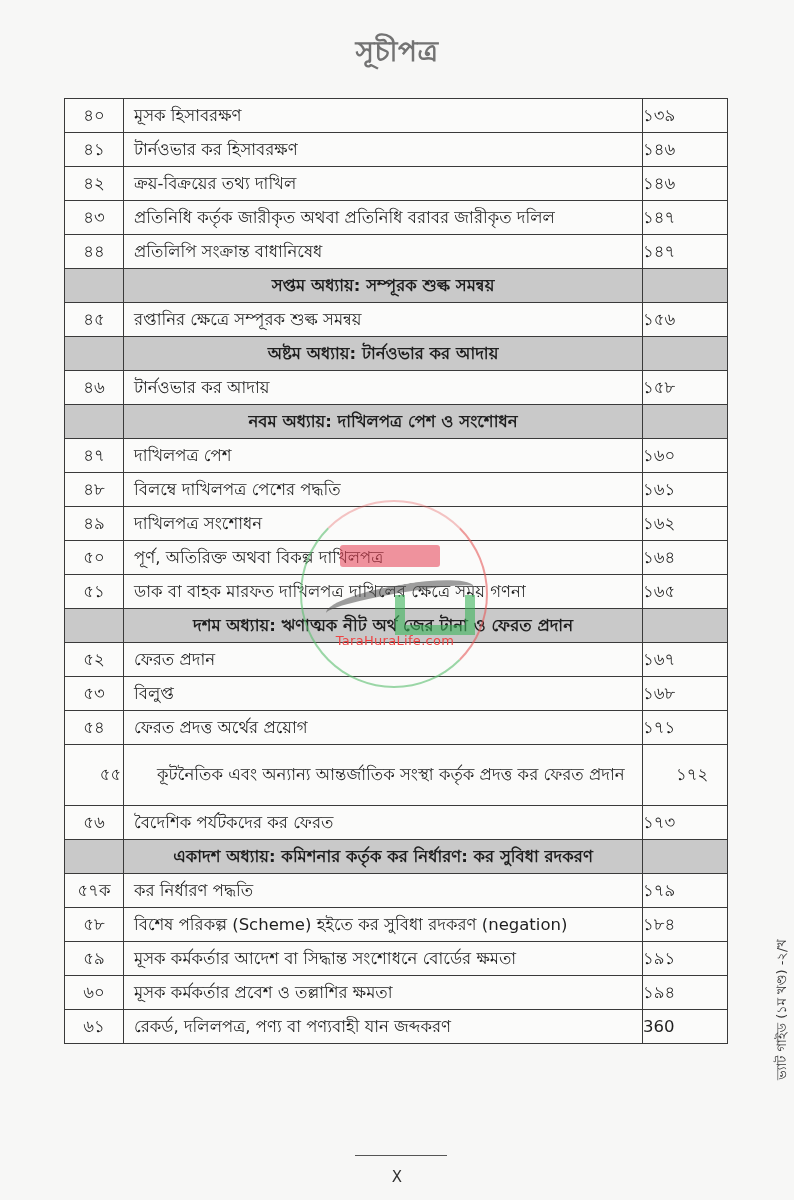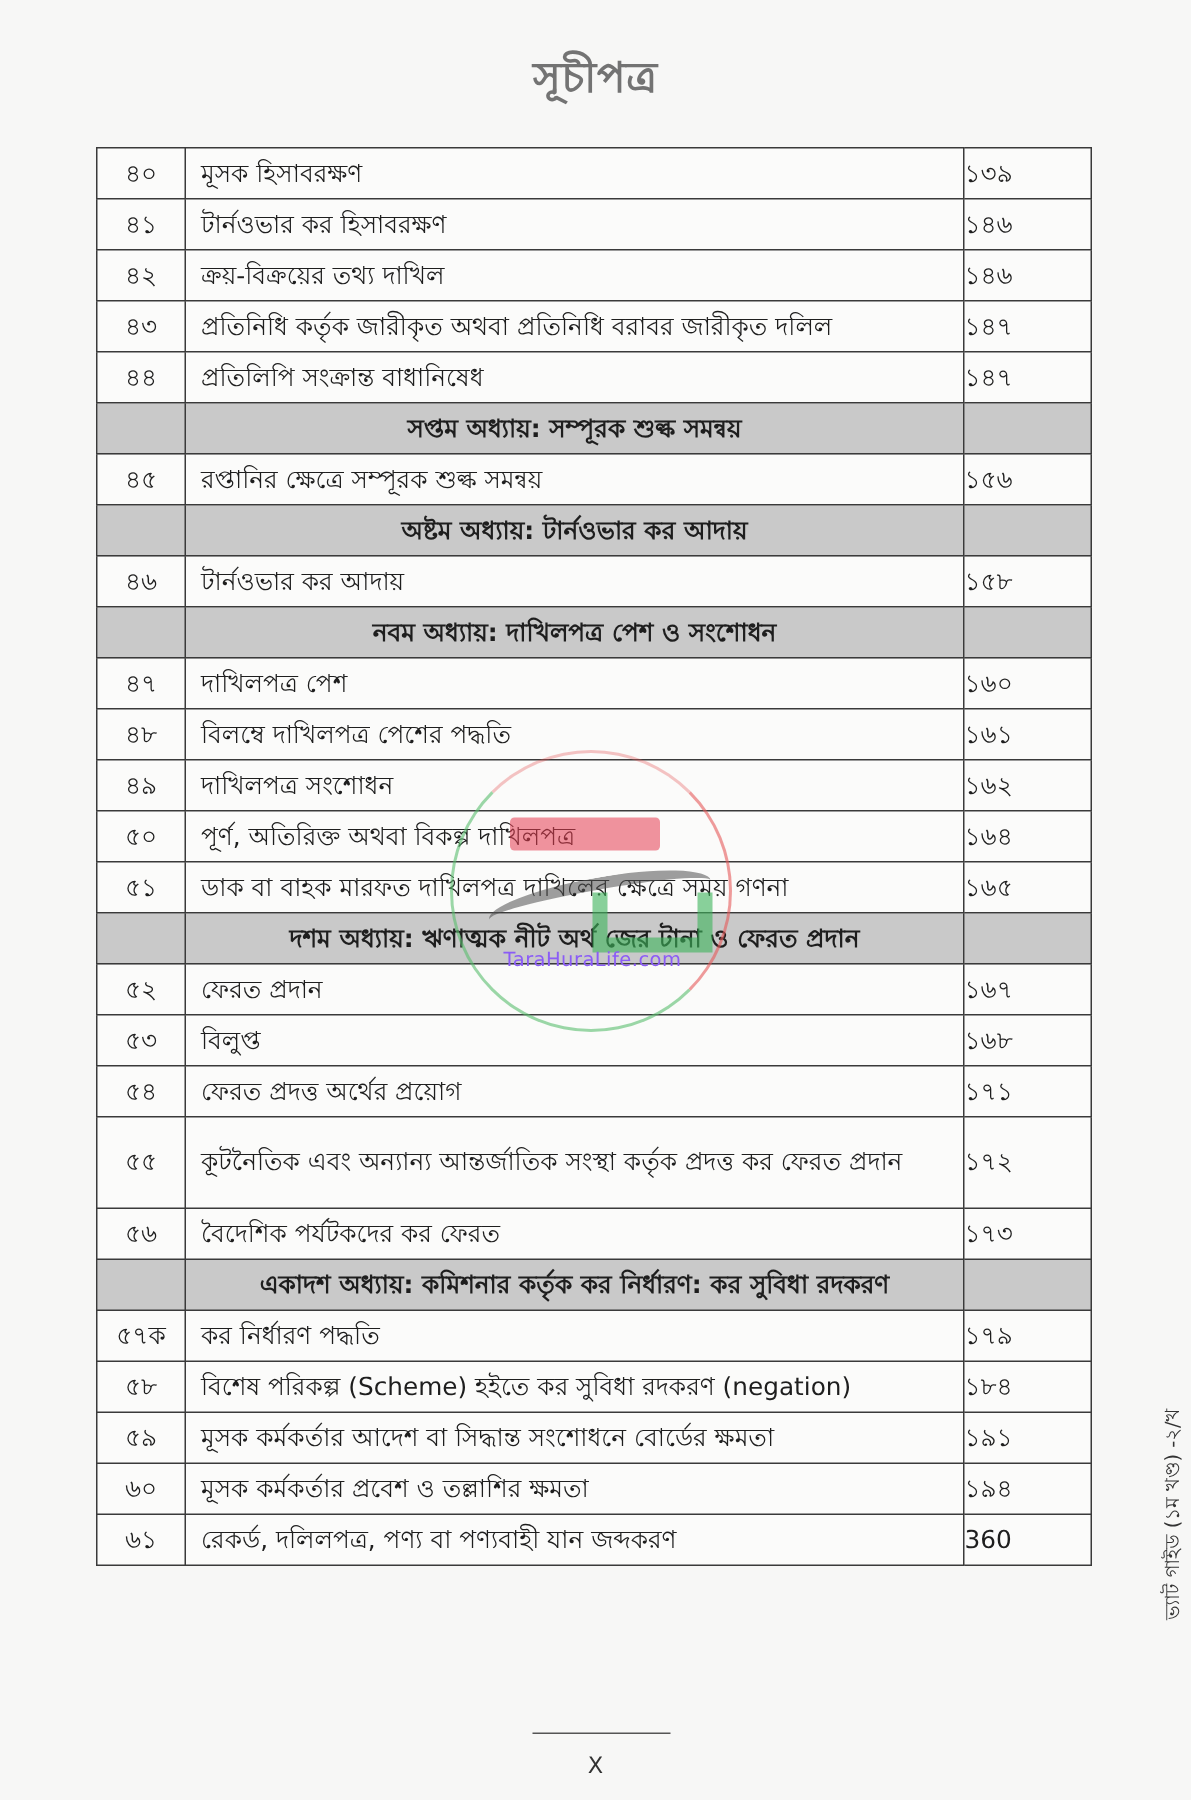--- a/index.html
+++ b/index.html
@@ -52,20 +52,21 @@
   table.toc td.title {
     text-align: left;
   }
   table.toc td.page {
     width: 84px;
     padding: 0;
   }
   table.toc tr.double td {
     height: 60px;
     line-height: 28px;
+    padding-left: 33px;
   }
   table.toc tr.chapter td {
     background: #c9c9c9;
     font-weight: bold;
   }
   table.toc tr.chapter td.title {
     text-align: center;
   }
   .watermark {
     position: absolute;
@@ -86,21 +87,21 @@
     border-right-color: rgba(230,90,90,0.6);
     border-top-color: rgba(230,90,90,0.35);
   }
   .watermark .wm-text {
     position: absolute;
     left: 0;
     top: 133px;
     width: 190px;
     text-align: center;
     font-size: 13px;
-    color: #8b5cf6;
+    color: #ef4444;
     letter-spacing: 0.3px;
   }
   .watermark .wm-red {
     position: absolute;
     left: 40px; top: 45px;
     width: 100px; height: 22px;
     background: rgba(230,60,80,0.55);
     border-radius: 3px;
   }
   .watermark .wm-swoosh {

